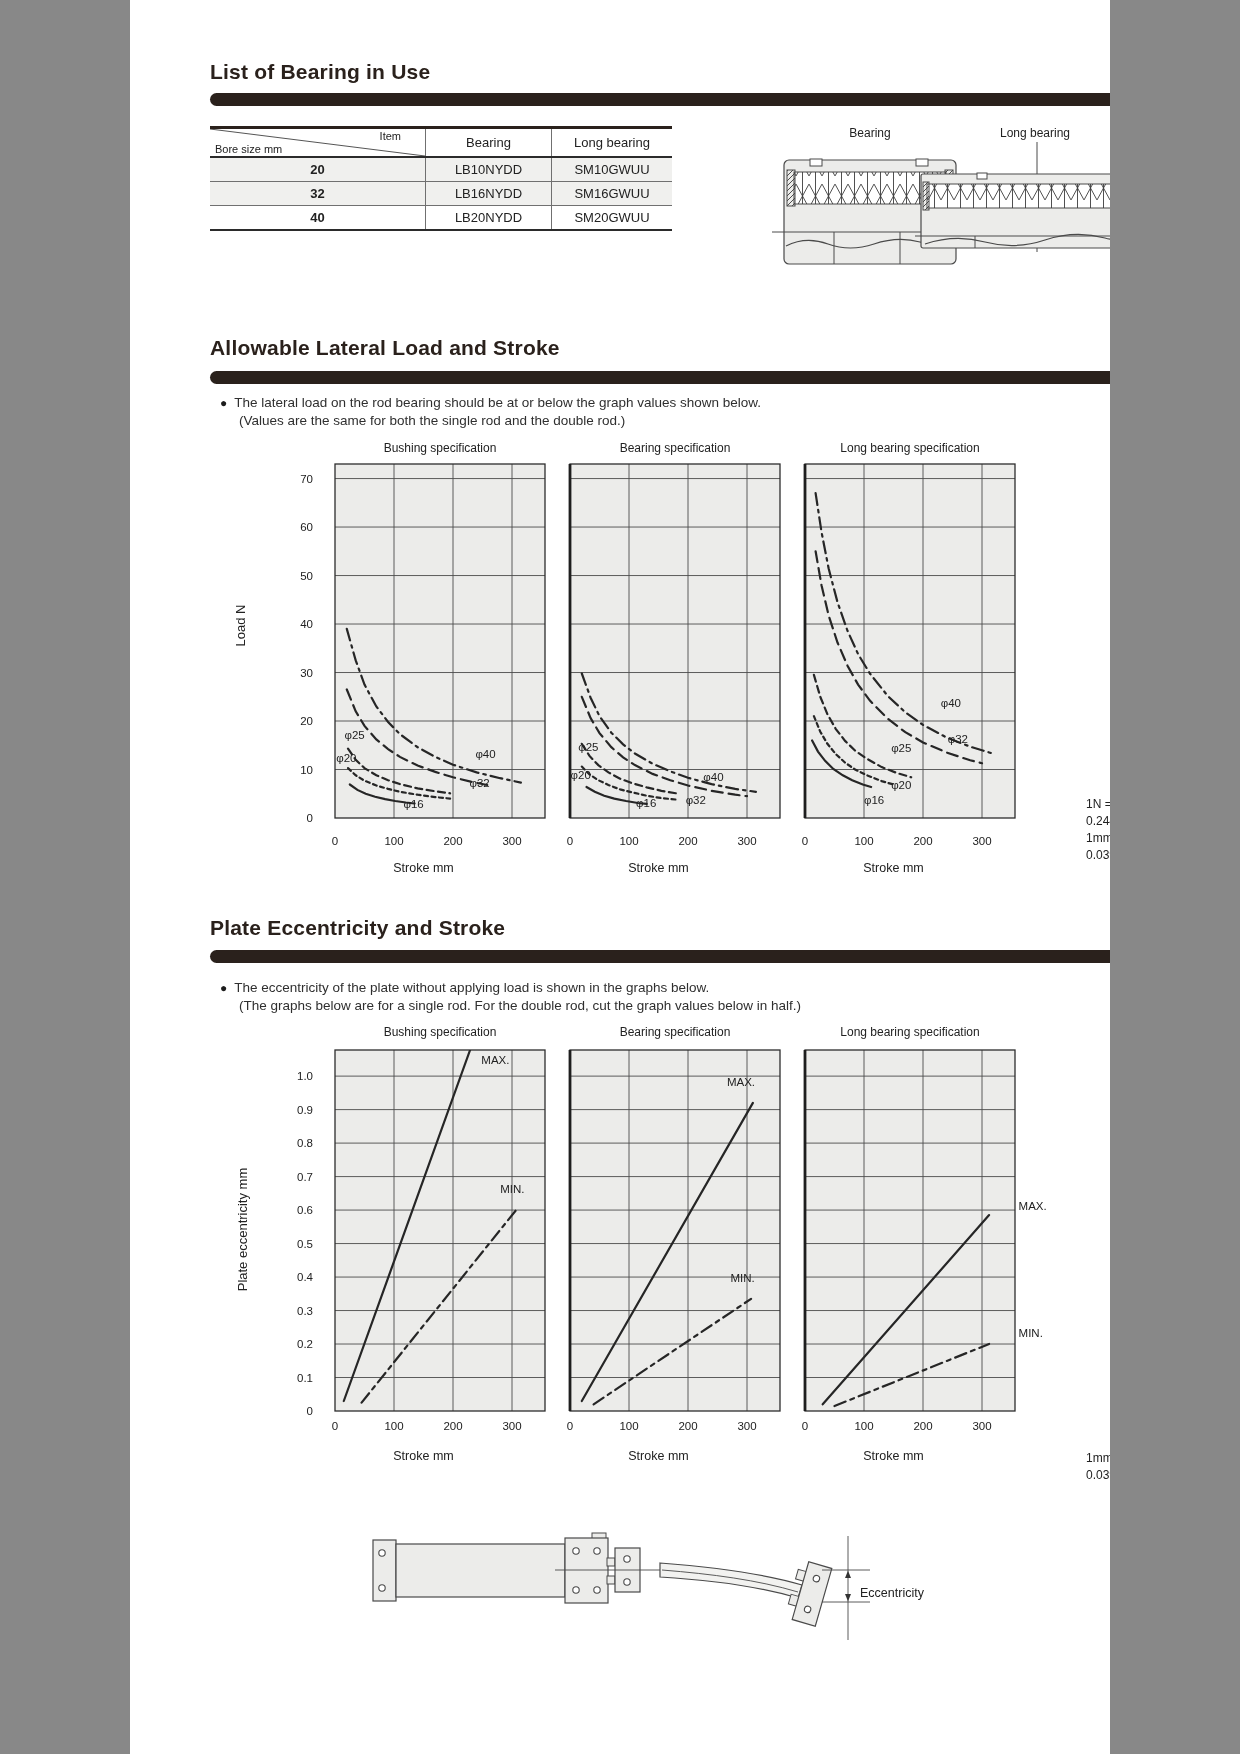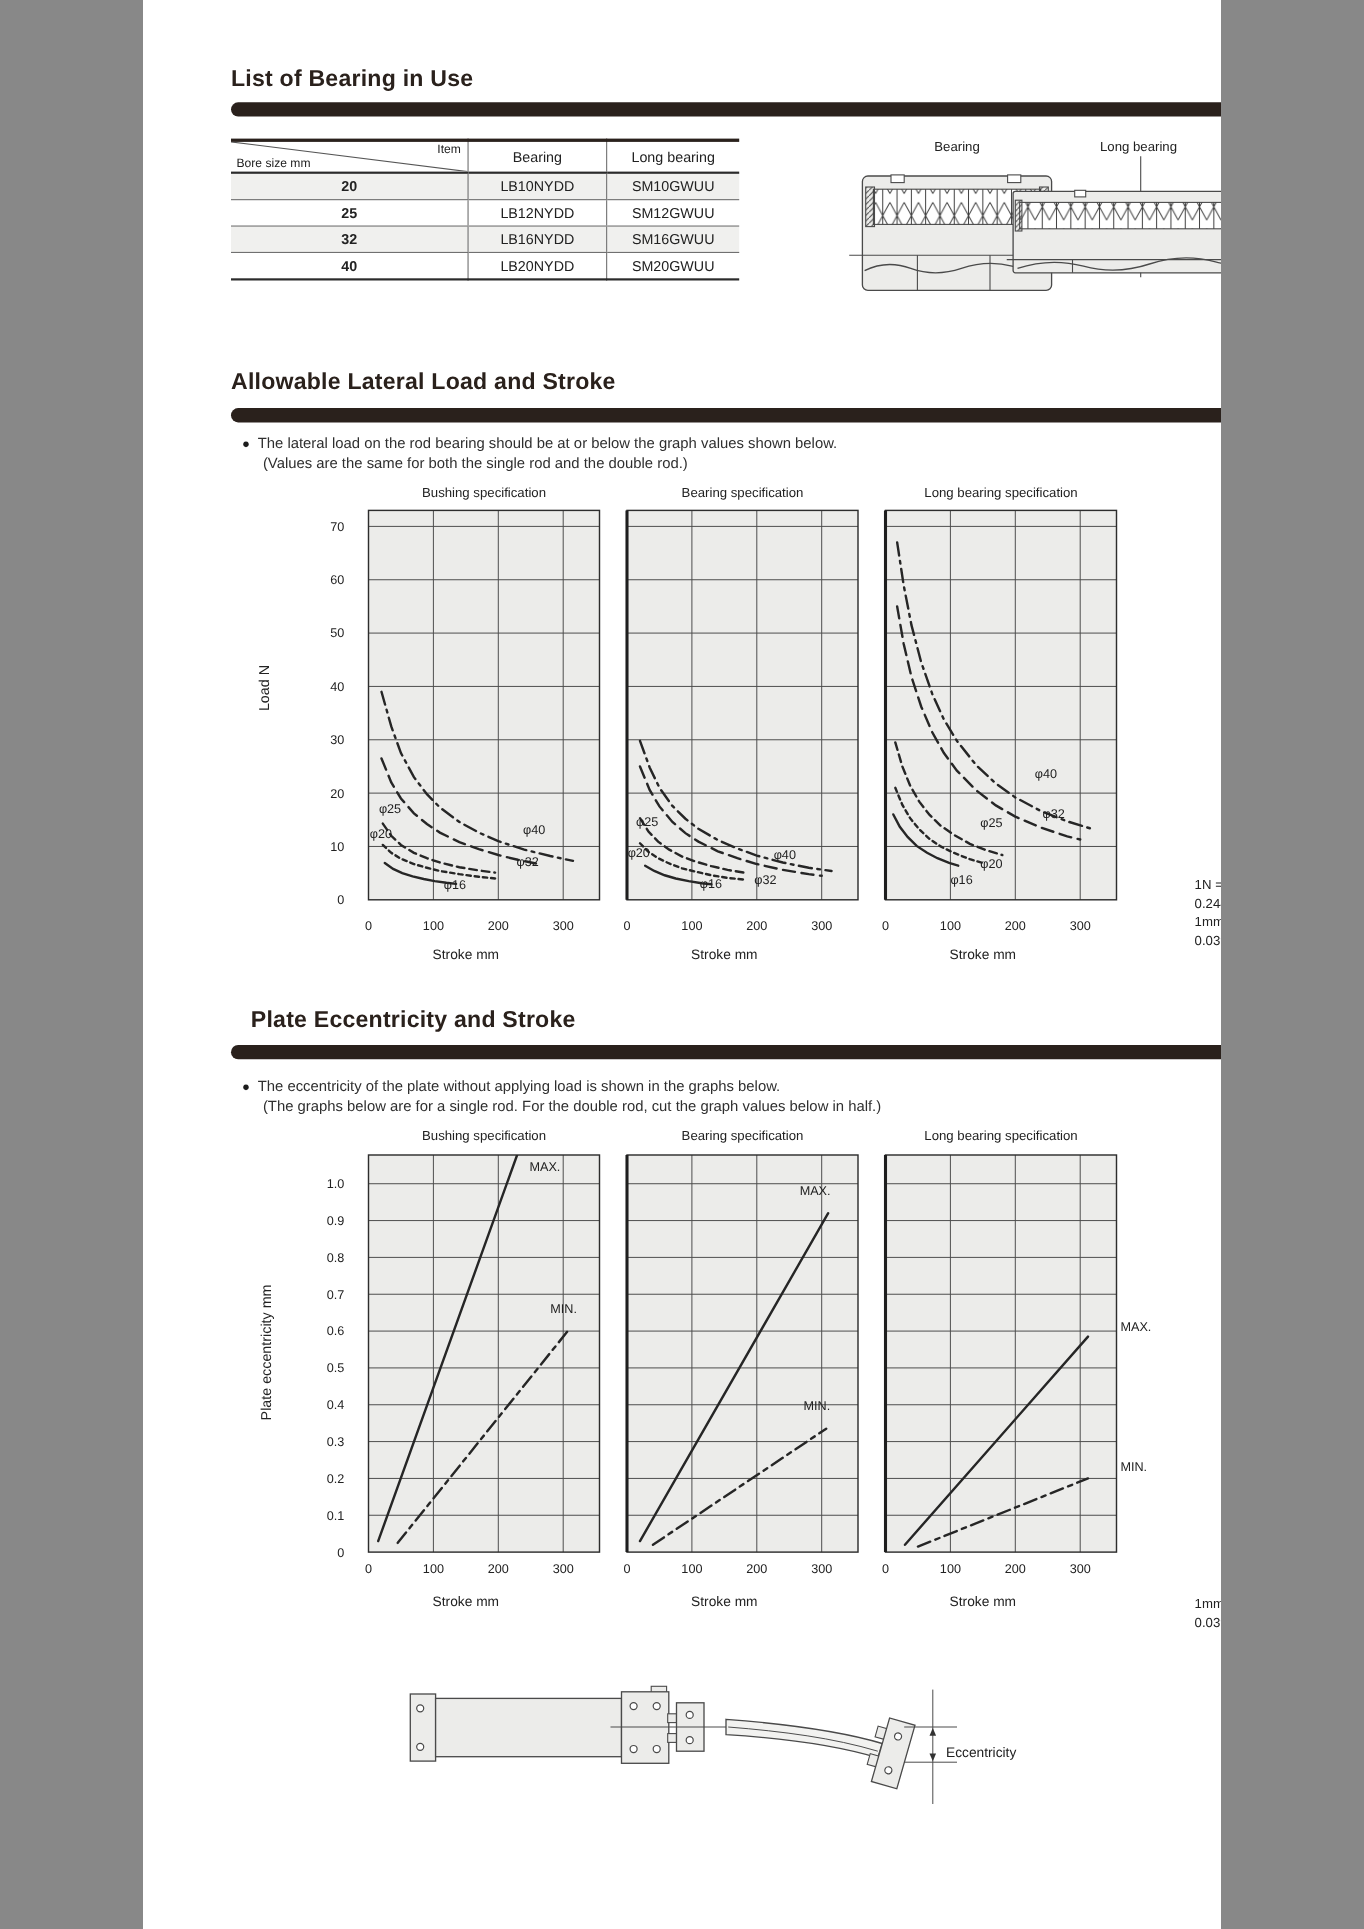--- a/index.html
+++ b/index.html
@@ -13,21 +13,21 @@
   .bullet-mark{font-size:12px;line-height:17px;color:#1c1c1c;}
   .sub-line{font-size:13.5px;color:#2f2f2f;}
   .btable{border-collapse:collapse;border-top:3px solid var(--ink);border-bottom:2px solid #2b2b2b;font-size:13px;color:#222;}
   .btable th,.btable td{padding:0;text-align:center;vertical-align:middle;}
   .btable th{height:27px;font-weight:normal;border-bottom:2px solid #2b2b2b;}
   .btable td{height:23px;border-bottom:1px solid #707070;}
   .btable td+td, .btable th+th{border-left:1px solid #707070;}
   .btable tr.alt{background:#f0f0ee;}
   .btable td.bore{font-weight:bold;}
   .corner{position:relative;width:215px;}
-  .corner .top-right{position:absolute;top:1px;right:6px;font-size:11px;color:#222;padding-left:16px;}
+  .corner .top-right{position:absolute;top:1px;right:24px;font-size:11px;color:#222;padding-left:16px;}
   .corner .bot-left{position:absolute;bottom:1px;left:5px;font-size:11px;color:#222;}
   .diag-label{font-size:12px;color:#222;text-align:center;}
   .yaxis-title{font-size:13px;color:#222;text-align:center;transform:rotate(-90deg);}
   .unit-note{font-size:12px;color:#222;line-height:17px;}
   .sidebar-label{writing-mode:vertical-rl;font-size:15.5px;letter-spacing:1.5px;color:var(--ink);}
   .sidebar-tab{background:var(--ink);}
   .page-number{font-size:22px;color:#ef4444;}
   .caption{font-size:12.5px;color:#3a3a3a;line-height:18px;}
   .ecc-label{font-size:12.5px;color:#222;}
   svg text{font-family:"Liberation Sans",sans-serif;}
@@ -52,25 +52,20 @@
         </th>
         <th style="width:125px;">Bearing</th>
         <th style="width:120px;">Long bearing</th>
       </tr>
     </thead>
     <tbody>
         <tr class="alt">
           <td class="bore">20</td>
           <td>LB10NYDD</td>
           <td>SM10GWUU</td>
-        </tr>
-        <tr>
-          <td class="bore">25</td>
-          <td>LB12NYDD</td>
-          <td>SM12GWUU</td>
         </tr>
         <tr class="alt">
           <td class="bore">32</td>
           <td>LB16NYDD</td>
           <td>SM16GWUU</td>
         </tr>
         <tr>
           <td class="bore">40</td>
           <td>LB20NYDD</td>
           <td>SM20GWUU</td>
@@ -234,21 +229,21 @@
       <text x="681.14" y="322.0493150684932" font-size="11.5" fill="#222">φ25</text>
       <text x="681.14" y="359.38904109589043" font-size="11.5" fill="#222">φ20</text>
       <text x="654" y="373.93698630136987" font-size="11.5" fill="#222">φ16</text>
     </svg>
   <div class="abs yaxis-title" style="left:30px;top:618px;width:160px;">Load N</div>
   <div class="abs unit-note" style="left:956px;top:796px;">
     <div>1N = 0.2448lbf.</div>
     <div>1mm = 0.0394in.</div>
   </div>
 
-  <div class="abs sec-title" style="left:80px;top:916px;margin-left:18px;">Plate Eccentricity and Stroke</div>
+  <div class="abs sec-title" style="left:80px;top:916px;">Plate Eccentricity and Stroke</div>
   <div class="abs sec-bar" style="left:80px;top:950px;width:950px;"></div>
 
   <div class="abs bullet-line" style="left:90px;top:980px;width:900px;">
     <span class="bullet-mark">●</span>
     <span>The eccentricity of the plate without applying load is shown in the graphs below.</span>
   </div>
   <div class="abs sub-line" style="left:109px;top:998px;width:900px;">(The graphs below are for a single rod. For the double rod, cut the graph values below in half.)</div>
 
   <svg class="abs" style="left:80px;top:1020px;" width="960" height="455">
       <rect x="125" y="30" width="210" height="361" fill="#ececea"></rect>

